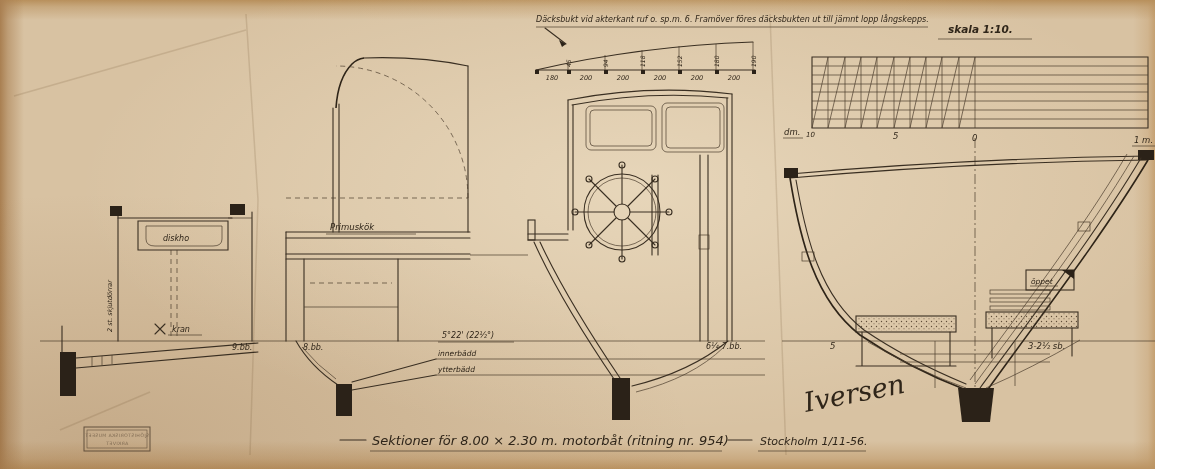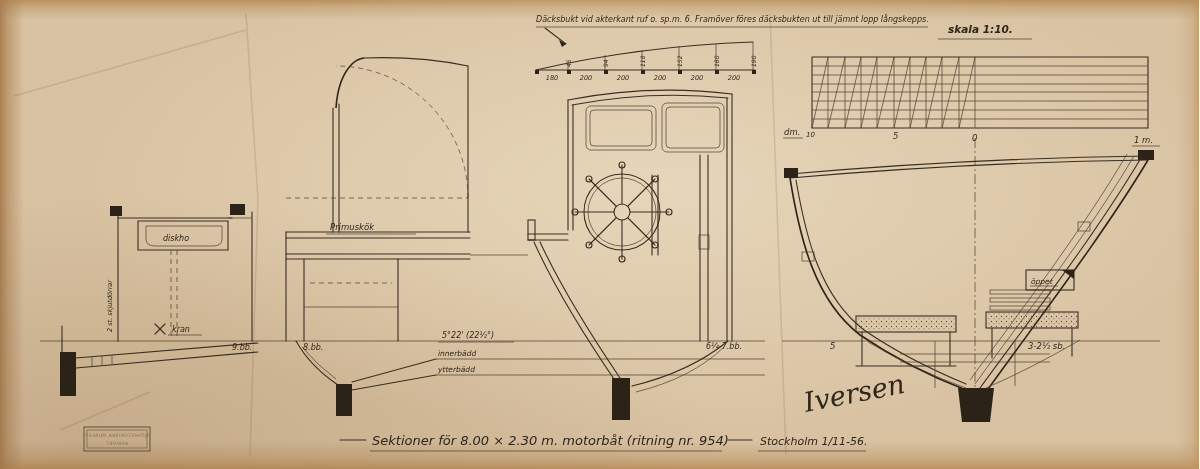--- a/index.html
+++ b/index.html
@@ -7,21 +7,20 @@
     position:relative;width:1155px;height:469px;overflow:hidden;
     background-color:#d8c2a2;
     background-image:
       radial-gradient(ellipse at 55% 40%, rgba(255,246,224,0.38), rgba(255,246,224,0) 62%),
       radial-gradient(ellipse at 8% 95%, rgba(140,100,60,0.25), rgba(140,100,60,0) 40%),
       linear-gradient(90deg, #a97f51 0px, rgba(169,127,81,0.55) 8px, rgba(169,127,81,0) 24px),
       linear-gradient(180deg, #b8905c 0px, rgba(184,144,92,0.5) 7px, rgba(184,144,92,0) 20px),
       linear-gradient(0deg, #bb9361 0px, rgba(187,147,97,0.5) 10px, rgba(187,147,97,0) 28px),
       linear-gradient(270deg, #c5a071 0px, rgba(197,160,113,0.4) 7px, rgba(197,160,113,0) 22px);
     font-family:"DejaVu Sans", sans-serif;
-    padding-left:44px;
   }
   svg{position:absolute;inset:0;}
   .ink{stroke:#3a2f22;fill:none;stroke-width:1.1;stroke-linecap:round;}
   .ink-thin{stroke:#4a3c2c;fill:none;stroke-width:0.7;}
   .ink-bold{stroke:#2e2418;fill:none;stroke-width:1.6;}
   .fill-dark{fill:#2b2218;stroke:none;}
   .dashed{stroke-dasharray:5 4;}
   .dashdot{stroke-dasharray:10 3 2 3;}
   .crease{stroke:rgba(110,82,52,0.18);fill:none;stroke-width:1.5;}
   text{fill:#2f2519;font-style:italic;font-family:"DejaVu Sans", sans-serif;}

